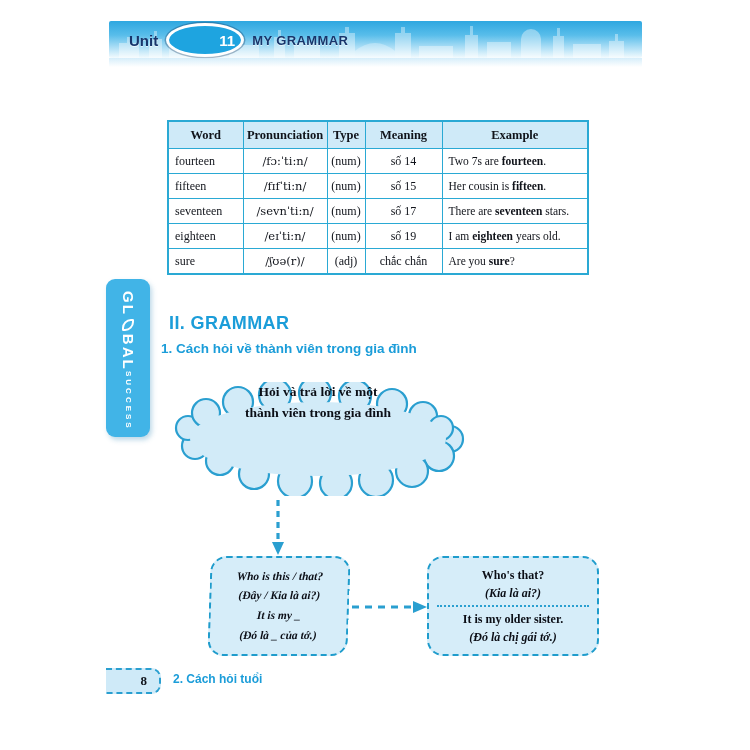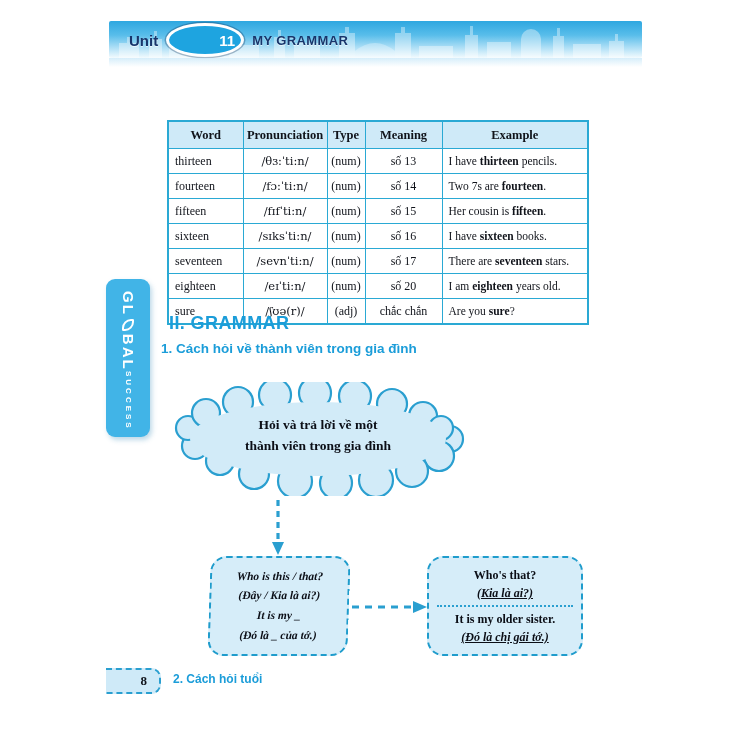--- a/index.html
+++ b/index.html
@@ -43,36 +43,36 @@
     box-sizing:border-box;margin:3px 0;}
 
   
   .grammar-title{position:absolute;left:169px;top:313px;font-size:18px;font-weight:bold;
     color:var(--accent-blue,#1b9dd9);letter-spacing:.4px;}
   .grammar-sub{position:absolute;left:161px;top:341px;font-size:13.5px;font-weight:bold;color:var(--accent-blue,#1b9dd9);}
 
   
   .cloud{position:absolute;left:168px;top:382px;width:300px;height:114px;}
   .cloud svg{position:absolute;inset:0;width:100%;height:100%;}
-  .cloud-text{position:absolute;inset:0;display:flex;flex-direction:column;align-items:center;justify-content:center;
+  .cloud-text{position:absolute;inset:0;display:flex;flex-direction:column;align-items:center;justify-content:flex-start;
     font-family:"Liberation Serif","DejaVu Serif",serif;font-weight:bold;font-size:13.5px;color:#0b0e16;line-height:1.55;padding-bottom:6px;}
 
   
   .arrow-v{position:absolute;left:269px;top:499px;width:18px;height:58px;}
   .arrow-h{position:absolute;left:350px;top:599px;width:80px;height:16px;}
 
   
   .speech-box{position:absolute;background:var(--fill-light-blue,#d6edf9);border:2.5px dashed #1f9ccc;
     border-radius:16px;box-sizing:border-box;display:flex;flex-direction:column;align-items:center;justify-content:center;}
   .left-box{left:209px;top:556px;width:140px;height:100px;
     font-family:"Liberation Serif","DejaVu Serif",serif;font-style:italic;font-weight:bold;font-size:11.5px;
     line-height:1.7;color:#0b0e16;transform:skewX(-2deg);}
-  .right-box{left:427px;top:556px;width:156px;height:100px;
+  .right-box{left:427px;top:556px;width:172px;height:100px;
     font-family:"Liberation Serif","DejaVu Serif",serif;font-weight:bold;font-size:12px;line-height:1.5;color:#0b0e16;}
-  .right-box .vi{font-style:italic;text-decoration:underline;}
+  .right-box .vi{font-style:italic;}
   .right-divider{width:90%;border-top:2px dotted #2a9fd0;margin:3px 0;}
 
   
   .page-box{position:absolute;left:106px;top:668px;width:55px;height:26px;background:var(--table-header-bg,#cfeaf8);
     border:2px dashed #2a9fd0;border-left:none;border-radius:0 9px 9px 0;box-sizing:border-box;
     display:flex;align-items:center;justify-content:flex-end;padding-right:12px;
     font-family:"Liberation Serif","DejaVu Serif",serif;font-weight:bold;font-size:13px;color:#10131a;}
   .footer-label{position:absolute;left:173px;top:672px;font-size:12px;font-weight:bold;color:var(--accent-blue,#1b9dd9);}
 </style>
 </head>
@@ -123,59 +123,45 @@
       <tr>
         <th>Word</th>
         <th>Pronunciation</th>
         <th>Type</th>
         <th>Meaning</th>
         <th>Example</th>
       </tr>
     </thead>
     <tbody>
         <tr>
-          <td class="td-word">thirteen</td>
-          <td class="td-center td-pron">/θɜ:ˈti:n/</td>
-          <td class="td-center">(num)</td>
-          <td class="td-center">số 13</td>
-          <td class="td-example"><span>I have </span><span class="bold">thirteen</span><span> pencils.</span></td>
-        </tr>
-        <tr>
           <td class="td-word">fourteen</td>
           <td class="td-center td-pron">/fɔ:ˈti:n/</td>
           <td class="td-center">(num)</td>
           <td class="td-center">số 14</td>
           <td class="td-example"><span>Two 7s are </span><span class="bold">fourteen</span><span>.</span></td>
         </tr>
         <tr>
           <td class="td-word">fifteen</td>
           <td class="td-center td-pron">/fɪfˈti:n/</td>
           <td class="td-center">(num)</td>
           <td class="td-center">số 15</td>
           <td class="td-example"><span>Her cousin is </span><span class="bold">fifteen</span><span>.</span></td>
         </tr>
         <tr>
-          <td class="td-word">sixteen</td>
-          <td class="td-center td-pron">/sɪksˈti:n/</td>
-          <td class="td-center">(num)</td>
-          <td class="td-center">số 16</td>
-          <td class="td-example"><span>I have </span><span class="bold">sixteen</span><span> books.</span></td>
-        </tr>
-        <tr>
           <td class="td-word">seventeen</td>
           <td class="td-center td-pron">/sevnˈti:n/</td>
           <td class="td-center">(num)</td>
           <td class="td-center">số 17</td>
           <td class="td-example"><span>There are </span><span class="bold">seventeen</span><span> stars.</span></td>
         </tr>
         <tr>
           <td class="td-word">eighteen</td>
           <td class="td-center td-pron">/eɪˈti:n/</td>
           <td class="td-center">(num)</td>
-          <td class="td-center">số 20</td>
+          <td class="td-center">số 19</td>
           <td class="td-example"><span>I am </span><span class="bold">eighteen</span><span> years old.</span></td>
         </tr>
         <tr>
           <td class="td-word">sure</td>
           <td class="td-center td-pron">/ʃʊə(r)/</td>
           <td class="td-center">(adj)</td>
           <td class="td-center">chắc chắn</td>
           <td class="td-example"><span>Are you </span><span class="bold">sure</span><span>?</span></td>
         </tr>
       </tbody>

